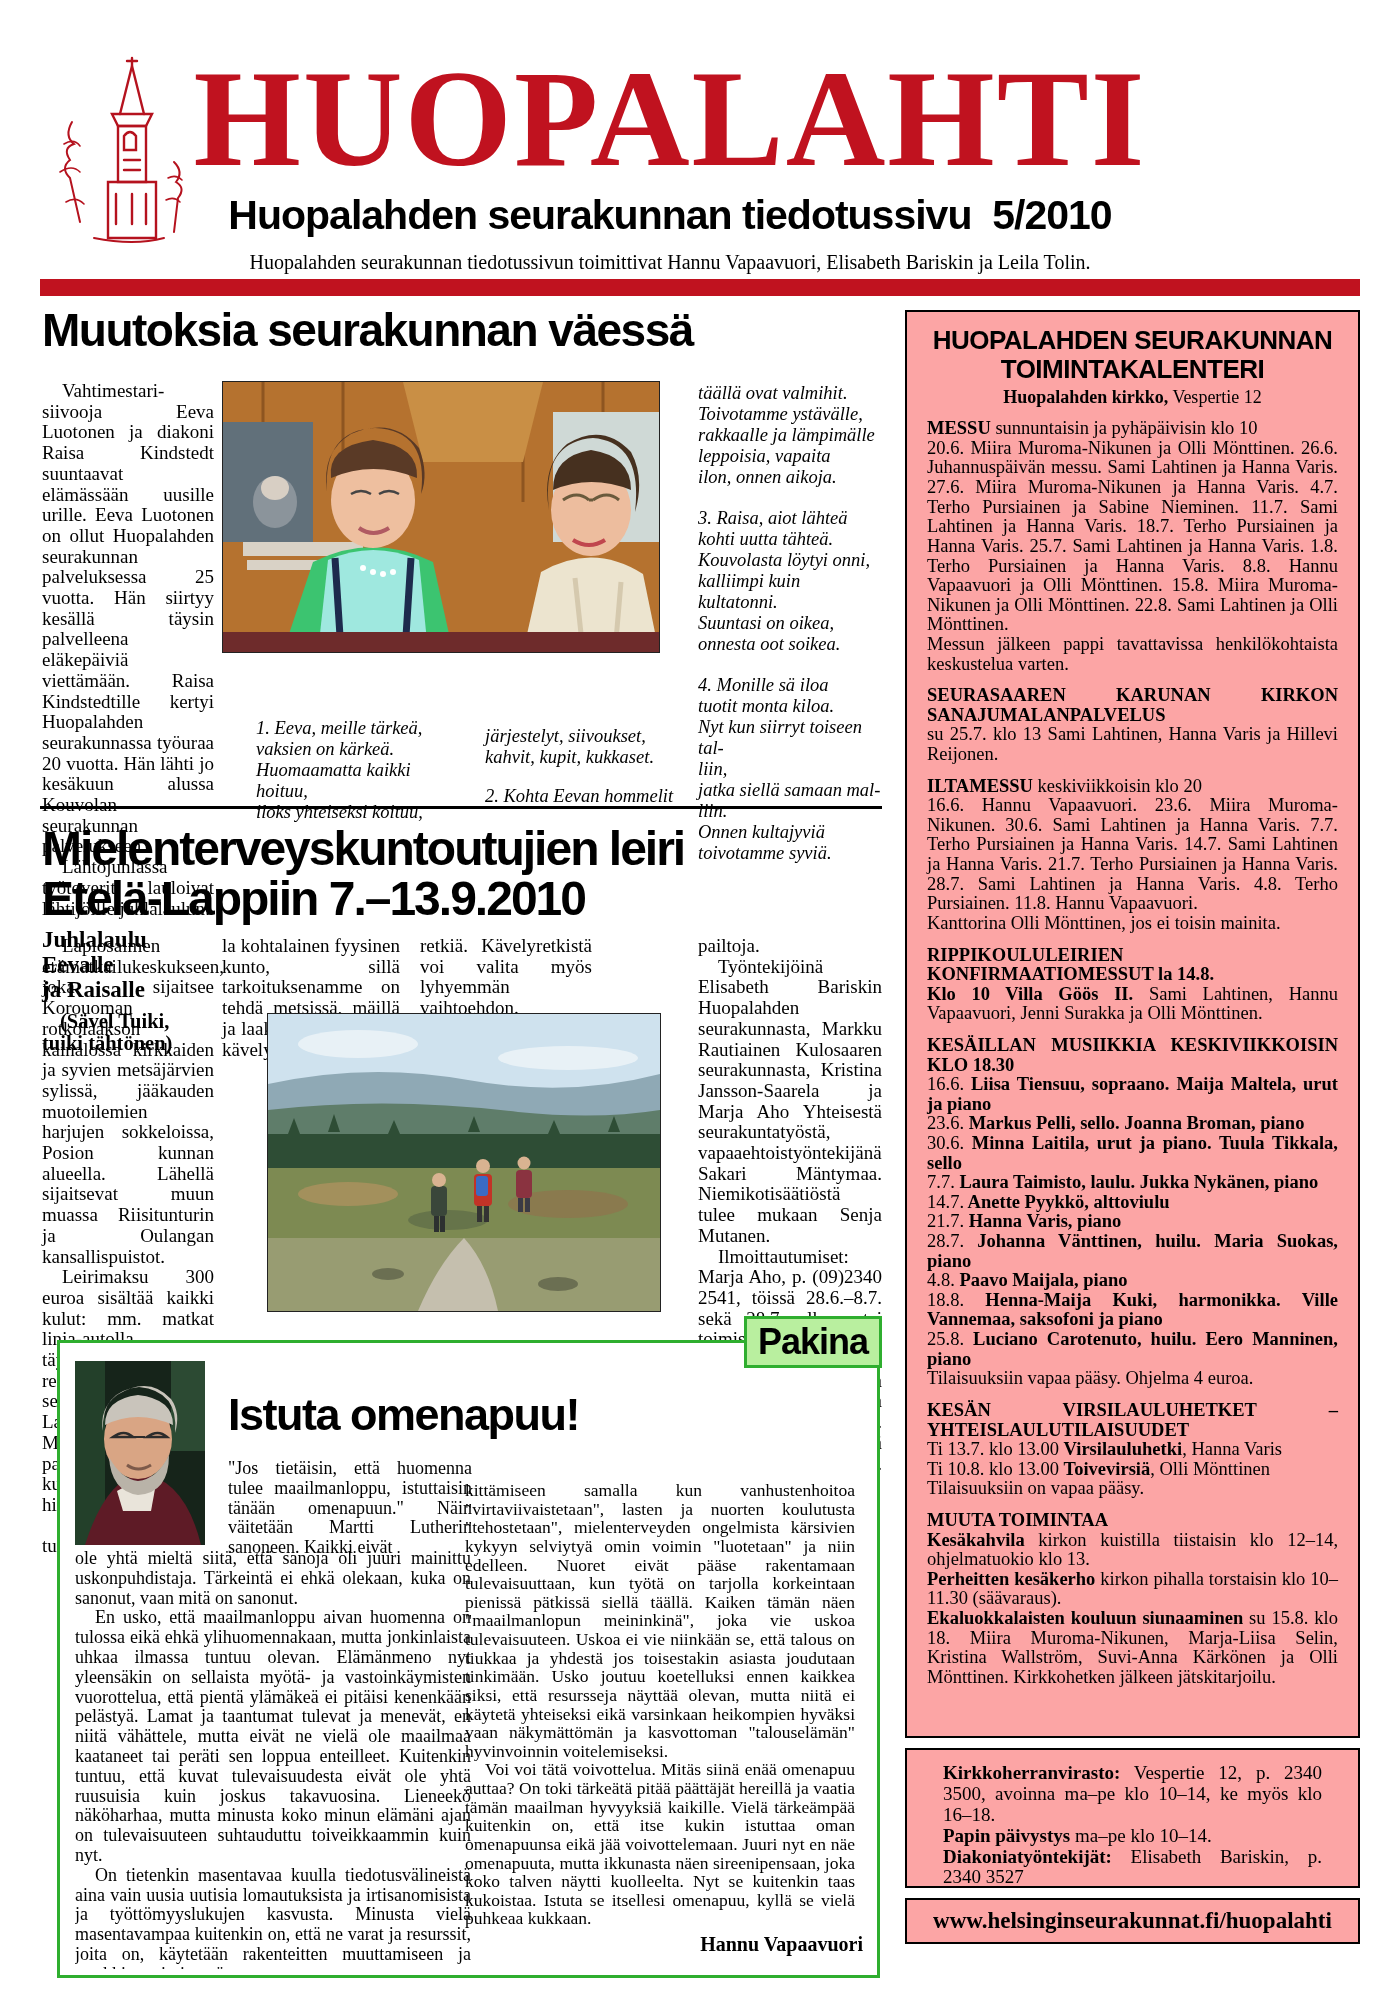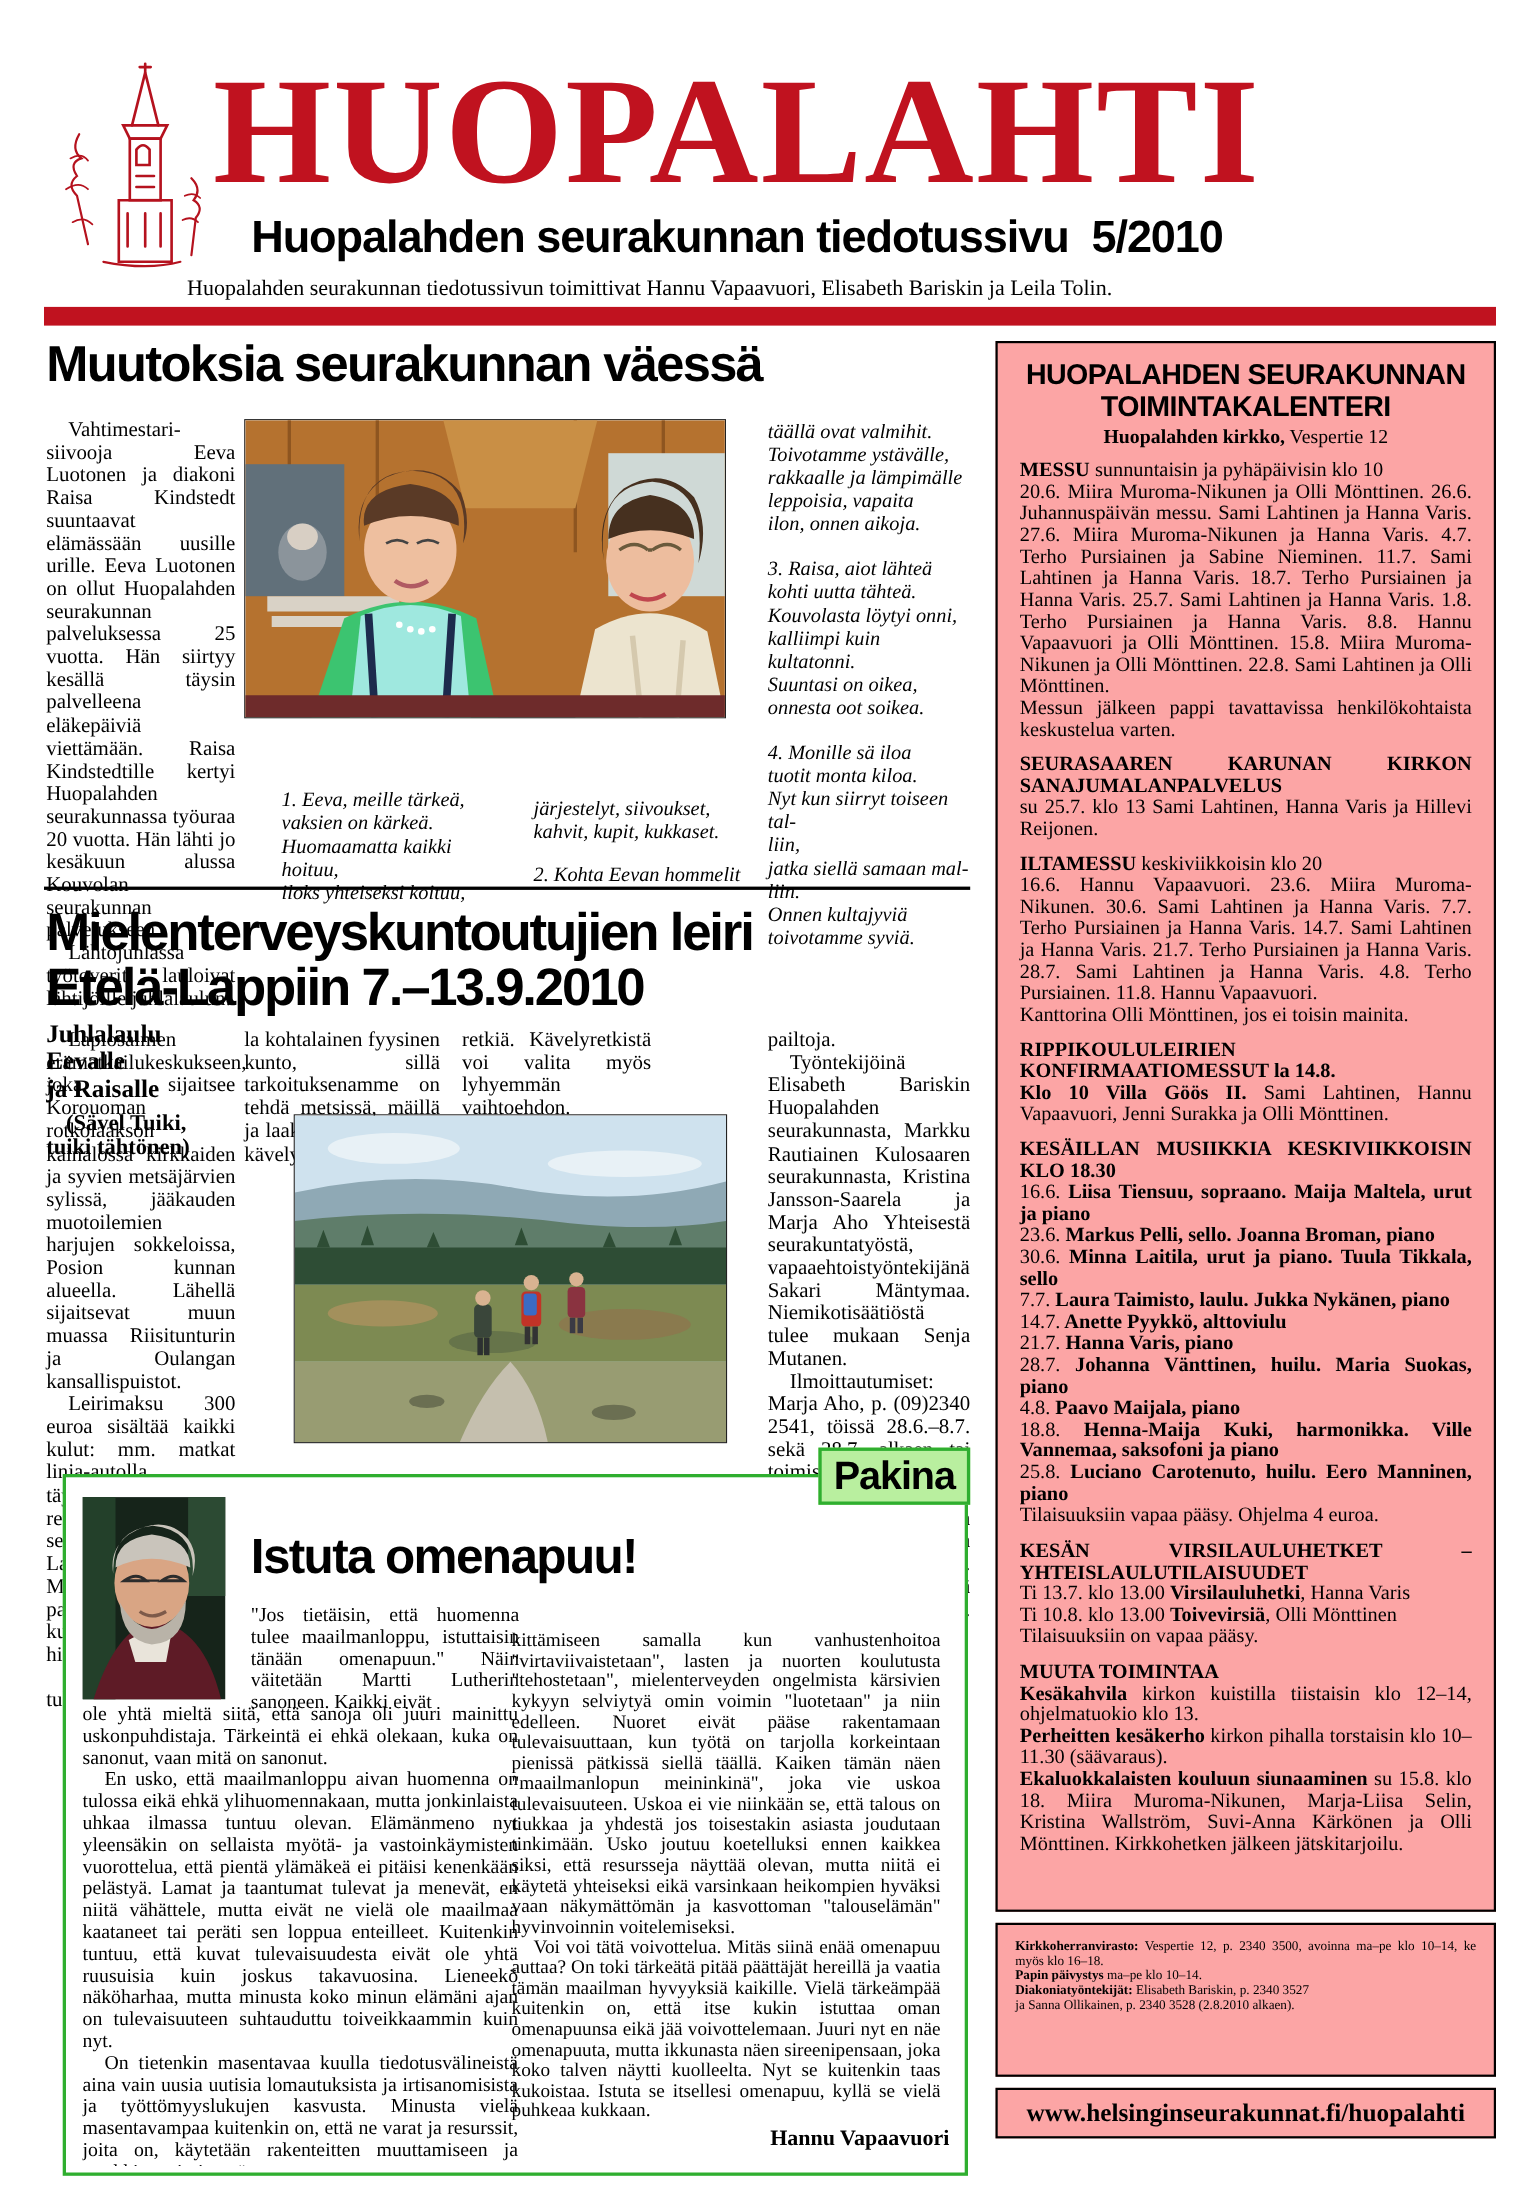--- a/index.html
+++ b/index.html
@@ -11,21 +11,21 @@
   .pre{white-space:pre-line;font-family:Liberation Serif, serif;}
   .just{text-align:justify;}
   .red{color:#c0121f;}
   .redbar{background:#c0121f;}
   .rule{background:#000;}
 
   .masthead-title{font-size:138px;line-height:1;letter-spacing:2px;font-weight:bold;
                   text-align:center;white-space:pre;}
   .masthead-sub{font-size:41px;font-weight:bold;letter-spacing:-1px;text-align:center;
                 white-space:pre;margin-top:4px;}
-  .masthead-editors{font-size:20px;margin-top:12px;}
+  .masthead-editors{font-size:20px;text-align:center;margin-top:12px;}
 
   .headline{font-family:"Liberation Sans",sans-serif;font-weight:bold;letter-spacing:-1.5px;}
   .h-a1{font-size:46px;}
   .h-a2{font-size:48px;line-height:1.04;letter-spacing:-2px;}
   .h-pk{font-size:45px;}
 
   .col{font-size:19px;line-height:1.09;}
   .col p{margin:0;text-indent:20px;text-align:justify;}
   .verse{font-size:18.5px;line-height:1.13;font-style:italic;}
   .subhead{font-weight:bold;font-size:23px;line-height:1.08;margin-top:9px;}
@@ -36,21 +36,21 @@
   .greenbox{background:#fca5a5;border:2px solid #000;box-sizing:border-box;}
   .cal{padding:14px 20px 10px;font-size:18.5px;line-height:1.06;overflow:hidden;}
   .cal-title{font-family:"Liberation Sans",sans-serif;font-weight:bold;font-size:26px;
              line-height:1.1;text-align:center;letter-spacing:-0.5px;}
   .cal-venue{font-size:18px;text-align:center;margin-top:5px;}
   .sec{margin-top:12px;}
   .cal-body{text-align:justify;white-space:pre-line;}
   .prog span:first-child{font-weight:normal;}
   .cal .line{text-align:justify;}
 
-  .contact{padding:13px 16px;font-size:12px;line-height:1.1;overflow:hidden;}
+  .contact{padding:13px 36px;font-size:19px;line-height:1.1;overflow:hidden;}
   .contact .line{text-align:justify;}
   .webbox{font-weight:bold;font-size:23px;text-align:center;line-height:42px;overflow:hidden;}
 
   .pbox{border:3px solid #2fae2f;box-sizing:border-box;background:#fff;}
   .ptab{background:#b9ef9f;border:3px solid #2fae2f;box-sizing:border-box;
         font-family:"Liberation Sans",sans-serif;font-weight:bold;font-size:36px;
         text-align:center;line-height:46px;letter-spacing:-1px;}
   .pk-col{font-size:18px;line-height:1.1;overflow:hidden;}
   .pk-col p{margin:0;text-indent:20px;text-align:justify;}
   .pk-col p.noind{text-indent:0;}

